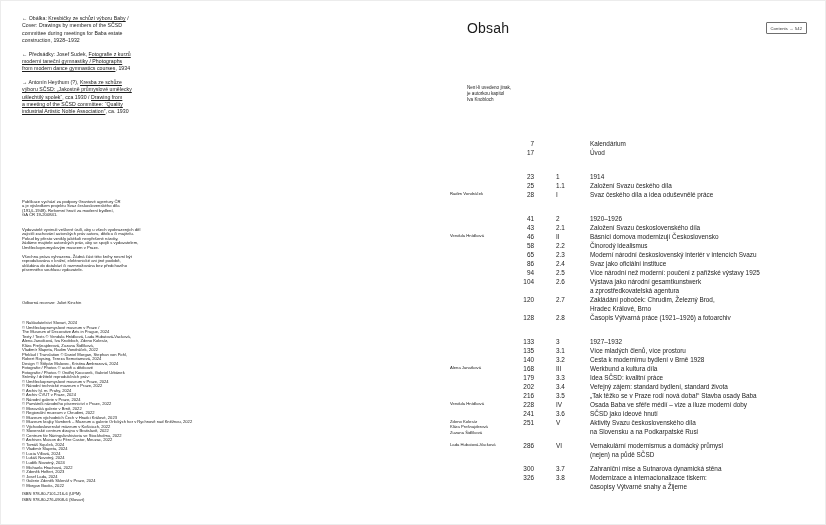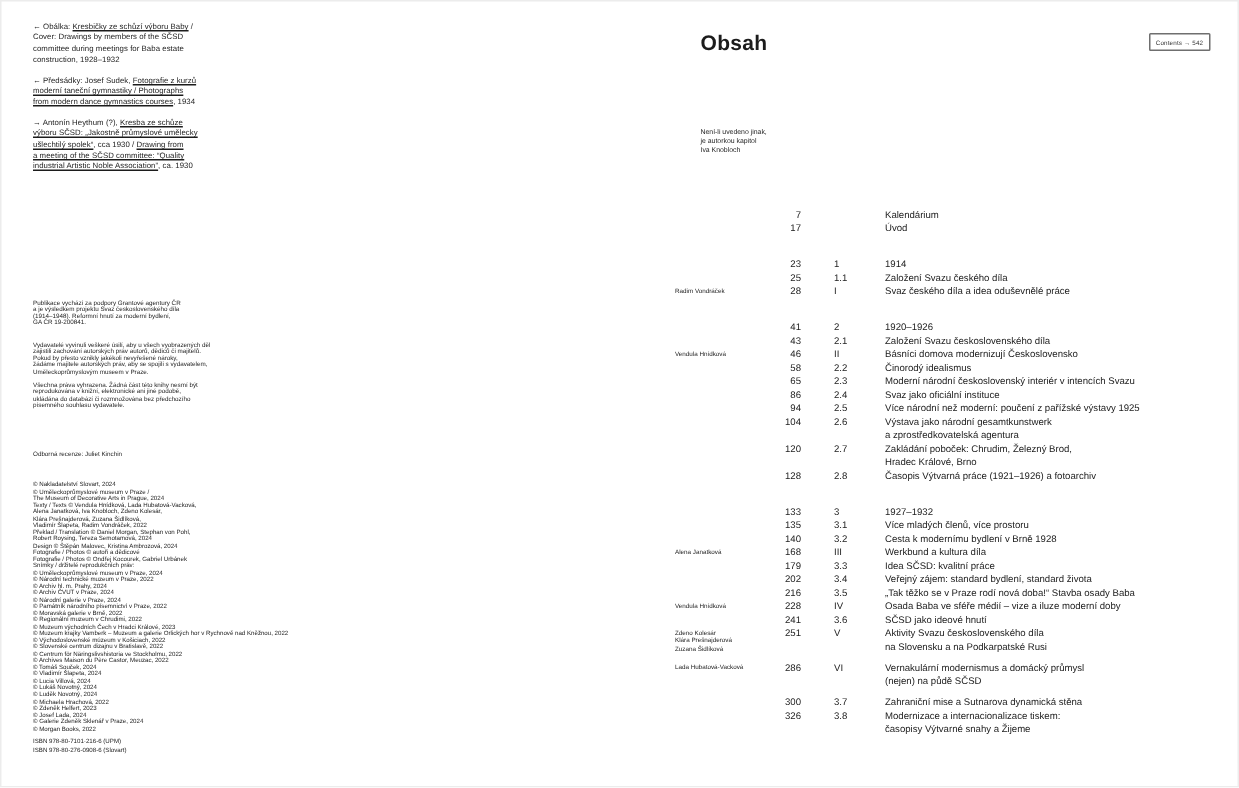--- a/index.html
+++ b/index.html
@@ -14,21 +14,21 @@
   .caption .u{text-decoration:underline;text-decoration-thickness:.5px;text-underline-offset:.8px;}
   .ib{position:absolute;left:22px;width:160px;font-size:4.2px;line-height:4.45px;white-space:pre-line;}
   #ib-grant{top:200px}
   #ib-effort{top:228px}
   #ib-rights{top:255px}
   #ib-review{top:301px}
   .copyright{position:absolute;left:22px;top:321px;width:215px;font-size:4.1px;line-height:4.52px;}
   .copyright div{white-space:nowrap;}
   .isbn{position:absolute;left:22px;top:491px;font-size:4.1px;line-height:5.6px;}
   
-  .obsah-title{position:absolute;left:467px;top:20px;font-size:14px;font-weight:700;letter-spacing:.2px;}
+  .obsah-title{position:absolute;left:467px;top:20px;font-size:14px;font-weight:400;letter-spacing:.2px;}
   .badge{position:absolute;left:766px;top:22px;border:.7px solid #6f6f6f;border-radius:1px;padding:2.5px 3.5px;font-size:4.2px;letter-spacing:.1px;color:#333;background:#fff;}
   .note{position:absolute;left:467px;top:85px;font-size:4.6px;line-height:6.2px;white-space:pre-line;}
   .toc{position:absolute;left:450px;top:139px;width:364px;font-size:6.4px;line-height:9px;}
   .toc-group{margin-top:15px;}
   .toc-group:first-child{margin-top:0;}
   .toc-row{display:grid;grid-template-columns:55px 29px 56px 1fr;}
   .toc-row.gap{margin-top:5px;}
   .col-author{font-size:4.2px;line-height:5.2px;padding-top:1.2px;white-space:pre-line;color:#222;}
   .col-page{text-align:right;}
   .col-num{padding-left:22px;}

